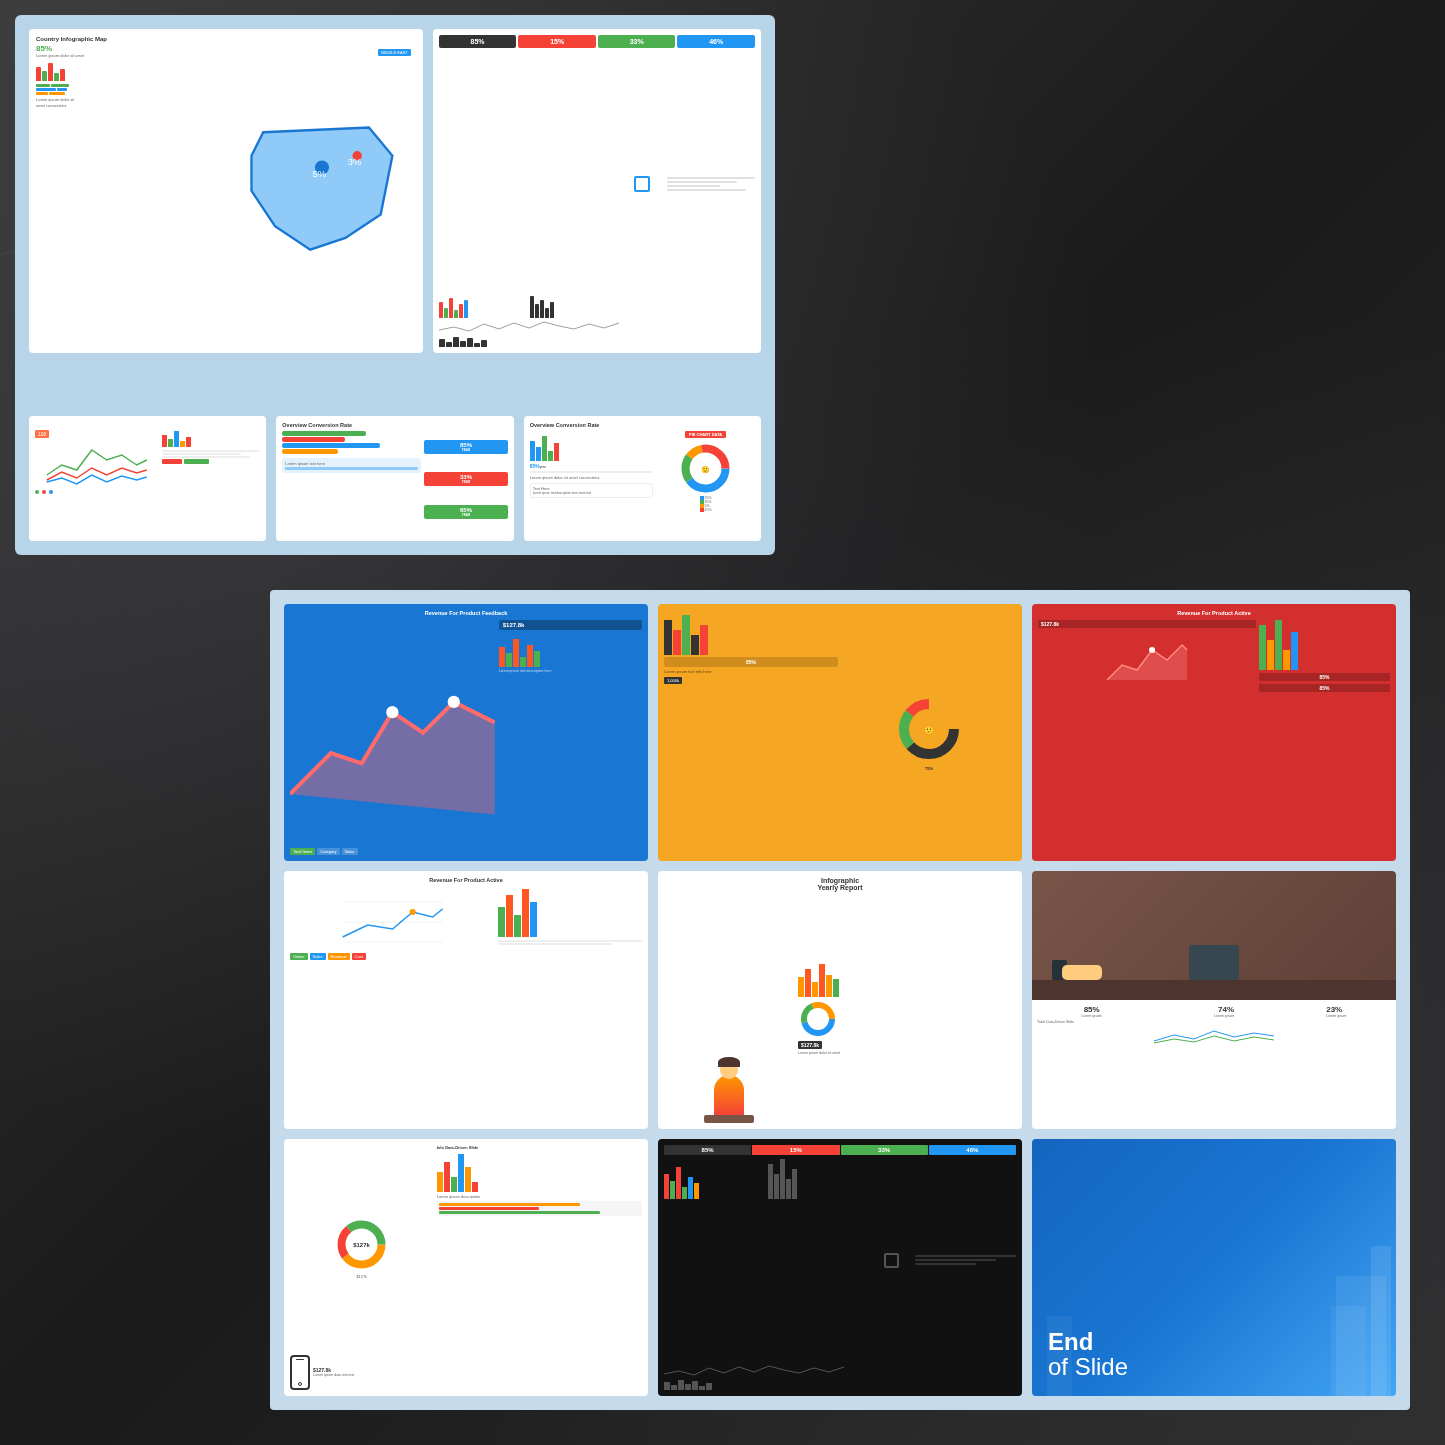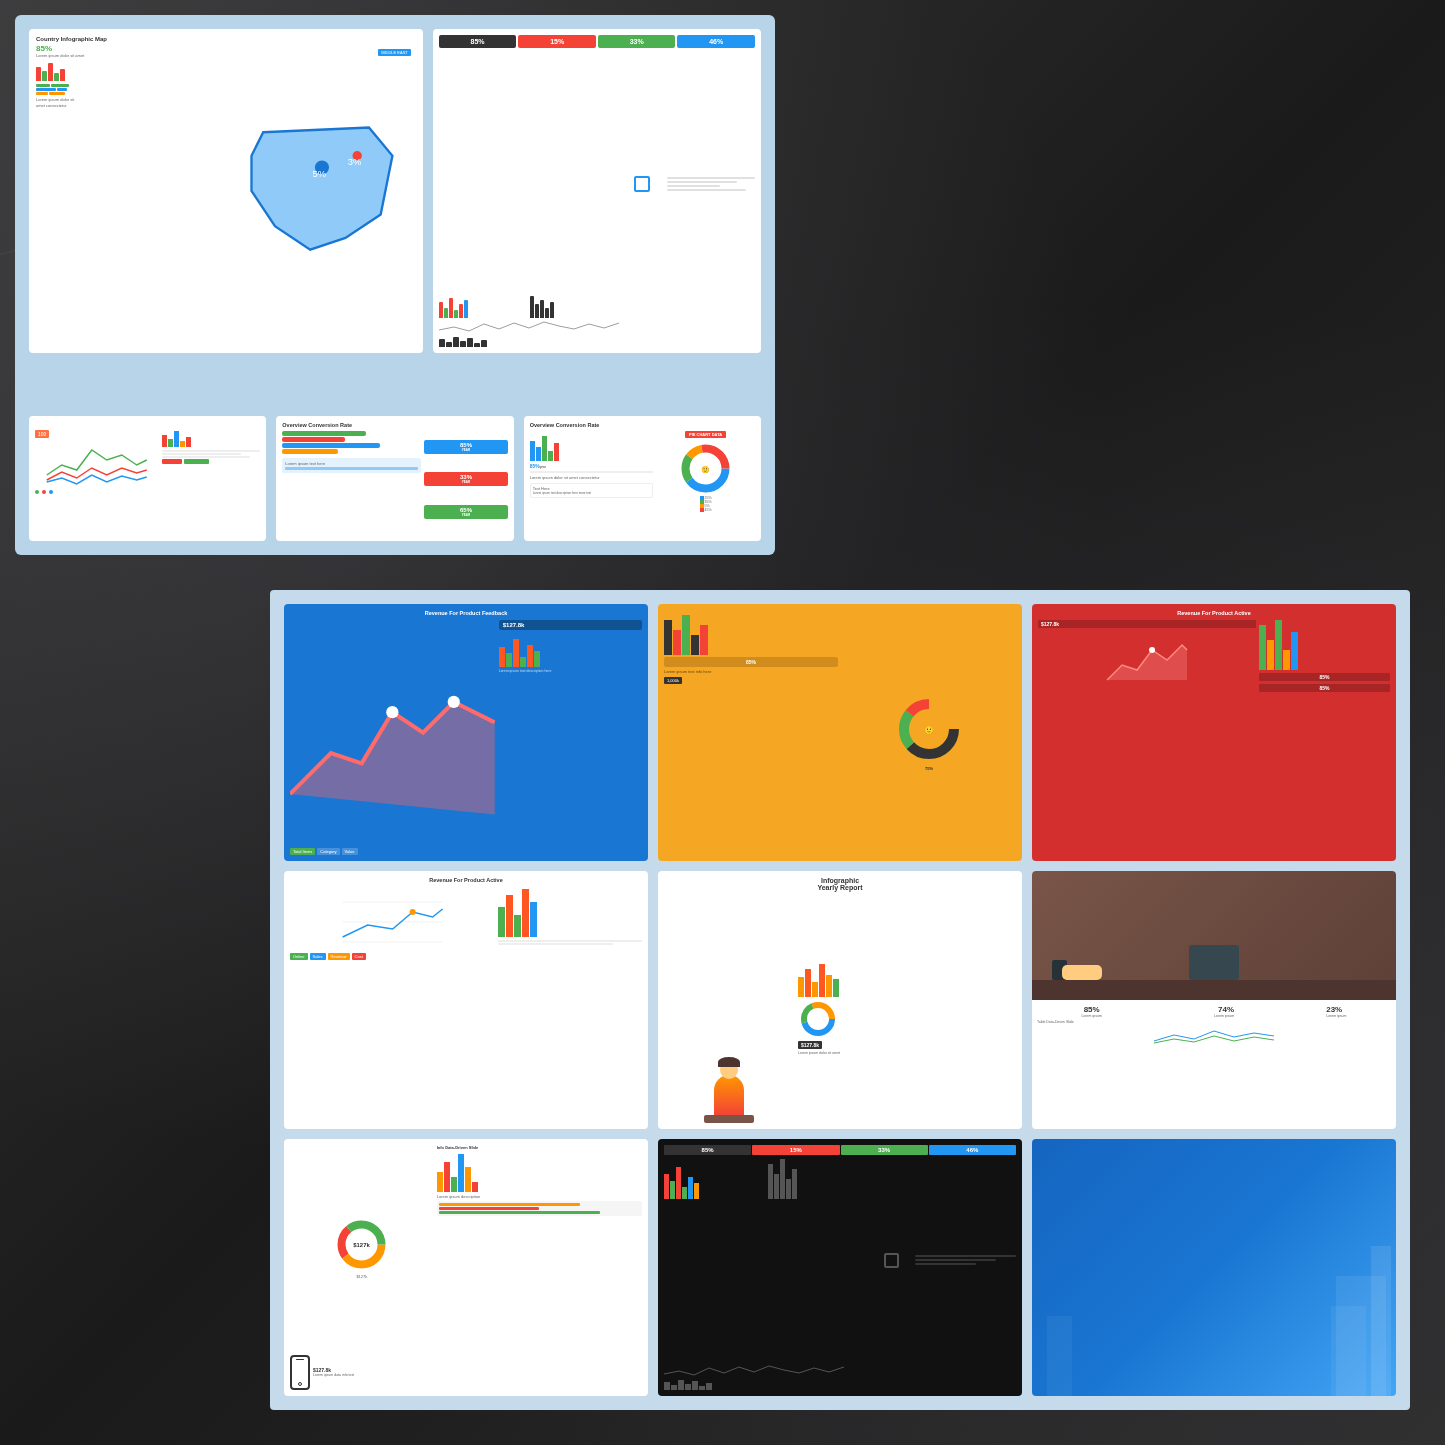--- a/index.html
+++ b/index.html
@@ -796,17 +796,21 @@
 
     <div class="slide-card end-slide">
 
       <div style="position:absolute;bottom:0;left:0;right:0;top:0;overflow:hidden;">
 
         <div style="position:absolute;bottom:0;right:10px;width:50px;height:120px;background:rgba(255,255,255,0.08);"></div>
         <div style="position:absolute;bottom:0;right:30px;width:35px;height:90px;background:rgba(255,255,255,0.06);"></div>
         <div style="position:absolute;bottom:0;right:5px;width:20px;height:150px;background:rgba(255,255,255,0.1);"></div>
         <div style="position:absolute;bottom:0;left:15px;width:25px;height:80px;background:rgba(255,255,255,0.05);"></div>
       </div>
+      <div style="position:relative;z-index:1;">
+        <div style="font-size:24px;font-weight:900;color:white;line-height:1;">End</div>
+        <div style="font-size:24px;font-weight:300;color:white;line-height:1.1;">of Slide</div>
+      </div>
     </div>
 
   </div>
 
 </div>
 
 </body></html>

